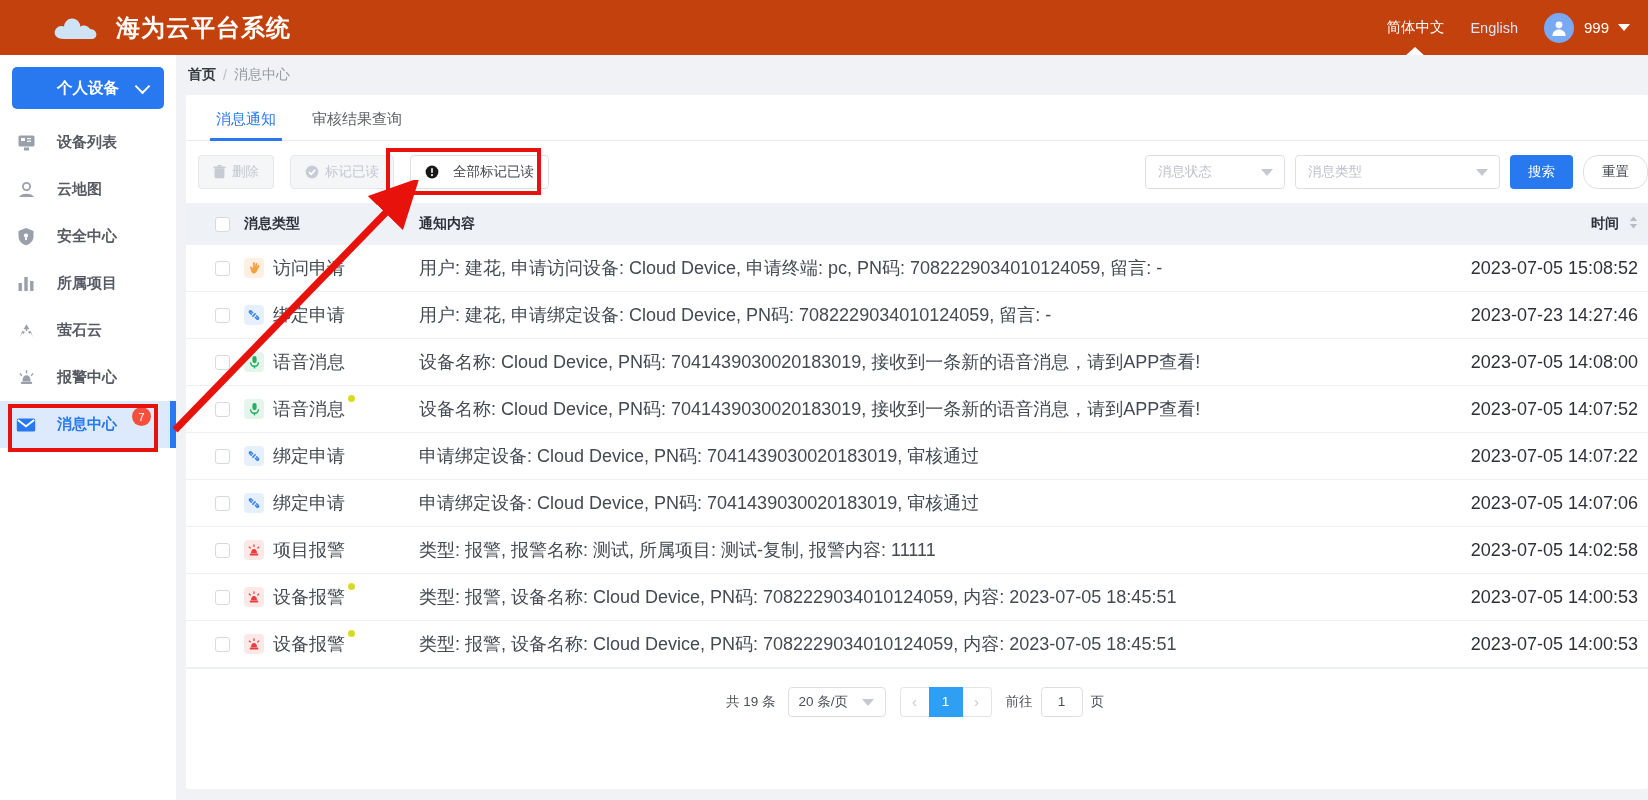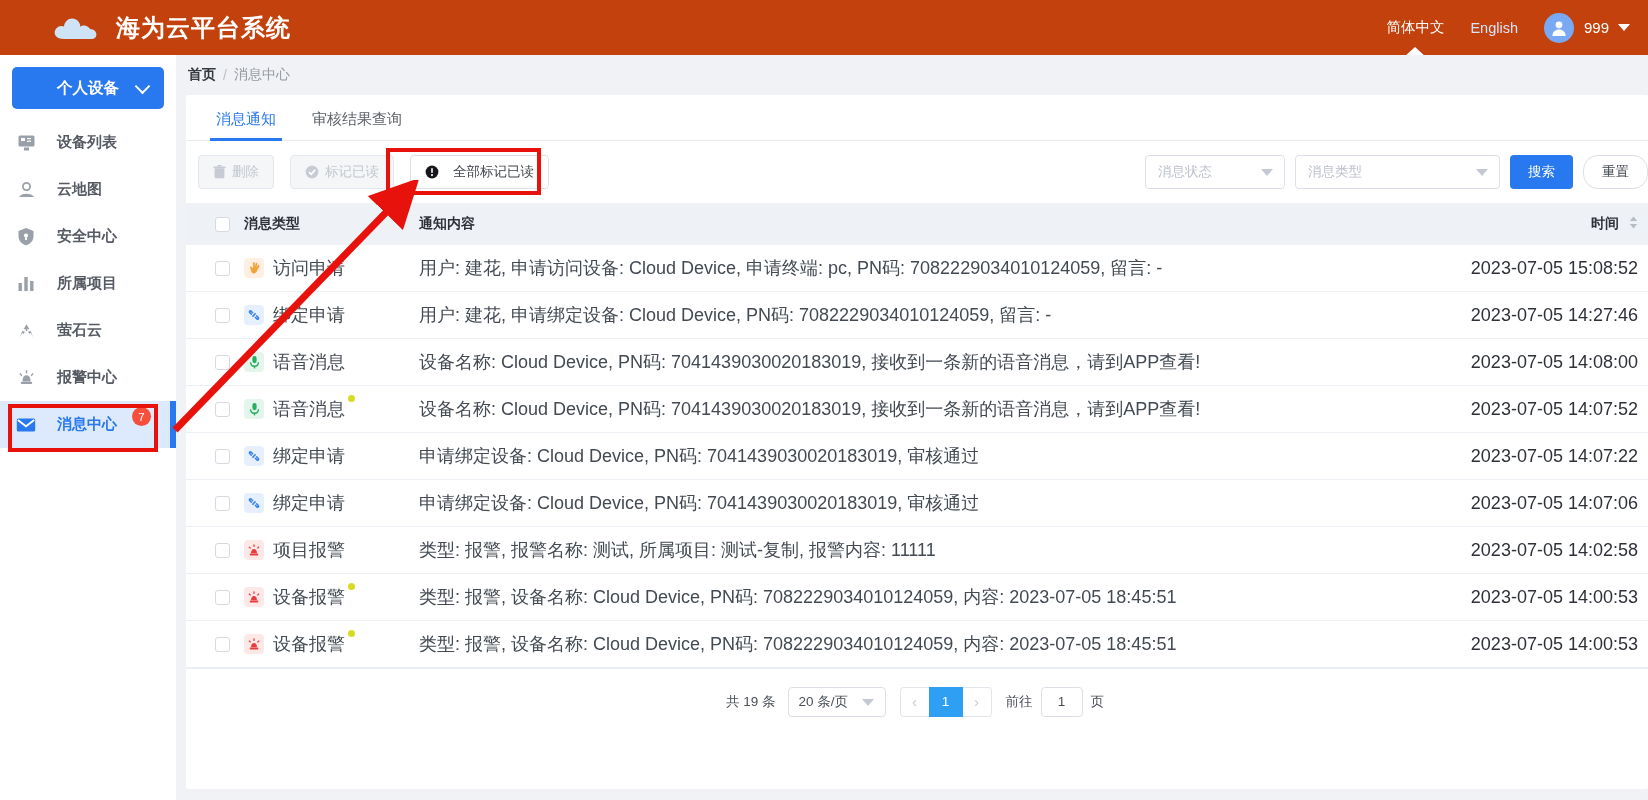--- a/index.html
+++ b/index.html
@@ -446,21 +446,21 @@
               <span class="type-ico" style="background:#e6f0fd;">
                 <svg width="14" height="14" viewBox="0 0 14 14">
                     <path d="M5.4 8.6 L8.6 5.4" stroke="#3b82e8" stroke-width="1.5" fill="none"></path>
                     <path d="M8.3 9.3 L9.9 10.9 C10.8 11.8 12.2 10.4 11.3 9.5 L9.7 7.9" stroke="#3b82e8" stroke-width="1.5" fill="none" stroke-linecap="round"></path>
                     <path d="M5.7 4.7 L4.1 3.1 C3.2 2.2 1.8 3.6 2.7 4.5 L4.3 6.1" stroke="#3b82e8" stroke-width="1.5" fill="none" stroke-linecap="round"></path>
                   </svg>
               </span>
               <span class="type-label">绑定申请</span>
             </div>
             <div class="c-content">用户: 建花, 申请绑定设备: Cloud Device, PN码: 7082229034010124059, 留言: -</div>
-            <div class="c-time">2023-07-05 14:27:46</div>
+            <div class="c-time">2023-07-23 14:27:46</div>
           </div>
 
           <div class="row">
             <div class="c-check">
                 <span class="cb"></span>
               </div>
             <div class="c-type">
               <span class="type-ico" style="background:#e4f6ec;">
                 <svg width="13" height="14" viewBox="0 0 13 14">
                     <rect x="4.4" y="1" width="4.2" height="7.2" rx="2.1" fill="#27ae60"></rect>

